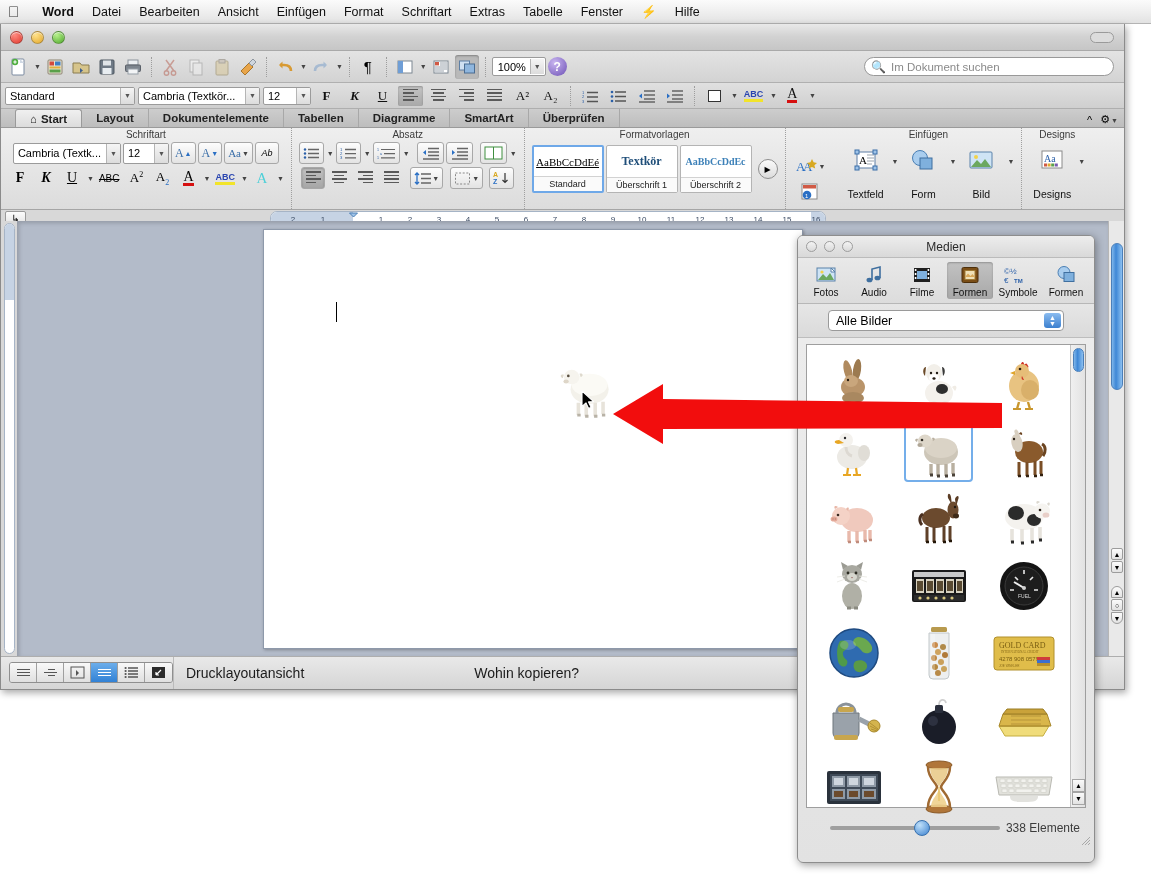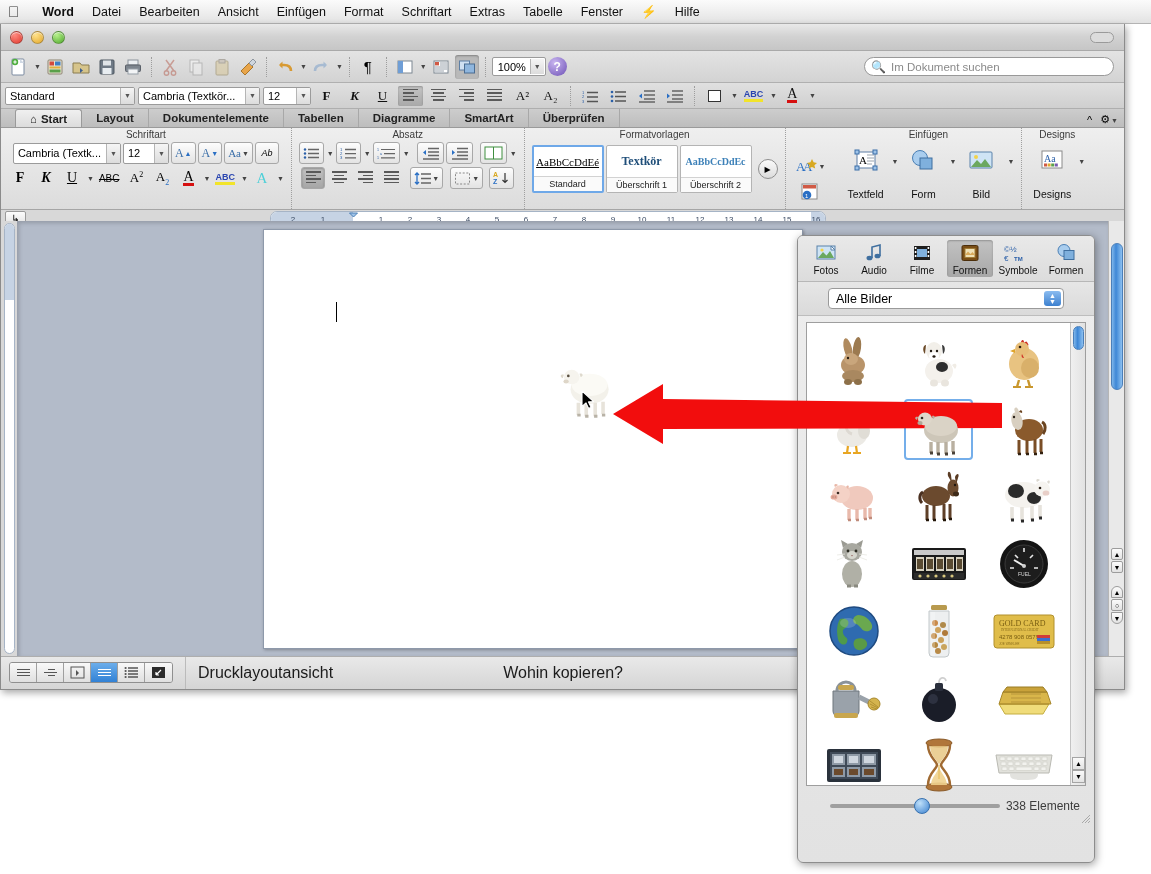--- a/index.html
+++ b/index.html
@@ -160,21 +160,21 @@
   .statusbar { position:absolute; left:0; right:0; bottom:0; height:33px;
      background:linear-gradient(to bottom,#e9e9e9,#d5d5d5); border-top:1px solid #aeaeae; display:flex; }
   .viewbtns { display:flex; align-items:center; margin:5px 0 0 8px; height:21px;
      border:1px solid #8f8f8f; border-radius:3px; overflow:hidden; }
   .vb { width:27px; height:21px; display:flex; align-items:center; justify-content:center;
      background:linear-gradient(to bottom,#fafafa,#dedede); border-right:1px solid #9f9f9f; }
   .vb:last-child{border-right:none;}
   .vb.on { background:linear-gradient(to bottom,#6fb0ec,#2e7fd4); }
   .vb .l { display:block; width:13px; height:1.6px; background:#555; margin:1.4px 0;}
   .vb.on .l { background:#fff; }
-  .statustext { display:flex; align-items:center; font-size:16px; color:#1b1b1b; margin-left:12px;
+  .statustext { display:flex; align-items:center; font-size:14px; color:#1b1b1b; margin-left:0;
      border-left:1px solid #bbb; padding-left:12px; height:100%; }
   .statustext .s2 { margin-left:170px; }
 
   
   .media { position:absolute; left:797px; top:235px; width:298px; height:628px;
     background:linear-gradient(to bottom,#eeeeee,#e2e2e2);
     border:1px solid #8d8d8d; border-radius:6px; box-shadow:1px 2px 9px rgba(0,0,0,0.38); overflow:hidden;}
   .m-title { height:22px; position:relative; display:flex; align-items:center;
     background:linear-gradient(to bottom,#ededed,#d9d9d9); border-bottom:1px solid #bbb; }
   .m-dots { display:flex; gap:7px; margin-left:8px; }
@@ -865,20 +865,28 @@
         </div>
       </div>
       <div class="statustext">
         <span>Drucklayoutansicht</span>
         <span class="s2">Wohin kopieren?</span>
       </div>
     </div>
   </div>
 
   <div class="media">
+    <div class="m-title">
+      <div class="m-dots">
+        <span class="m-dot"></span>
+        <span class="m-dot"></span>
+        <span class="m-dot"></span>
+      </div>
+      <div class="t">Medien</div>
+    </div>
 
     <div class="m-tabs">
       <div class="m-tab">
         <span class="ico">
           <svg width="22" height="20" viewBox="0 0 22 20">
               <rect x="2" y="3" width="18" height="13" fill="#cfe4f5" stroke="#5a82aa"></rect>
               <circle cx="7" cy="7" r="1.6" fill="#f2d24a"></circle>
               <path d="M3 15l5-6 3.5 3.5L15 8l4 7z" fill="#6ba85f"></path>
               <path d="M16 3l4 4h-4z" fill="#fff" stroke="#5a82aa"></path>
             </svg>

